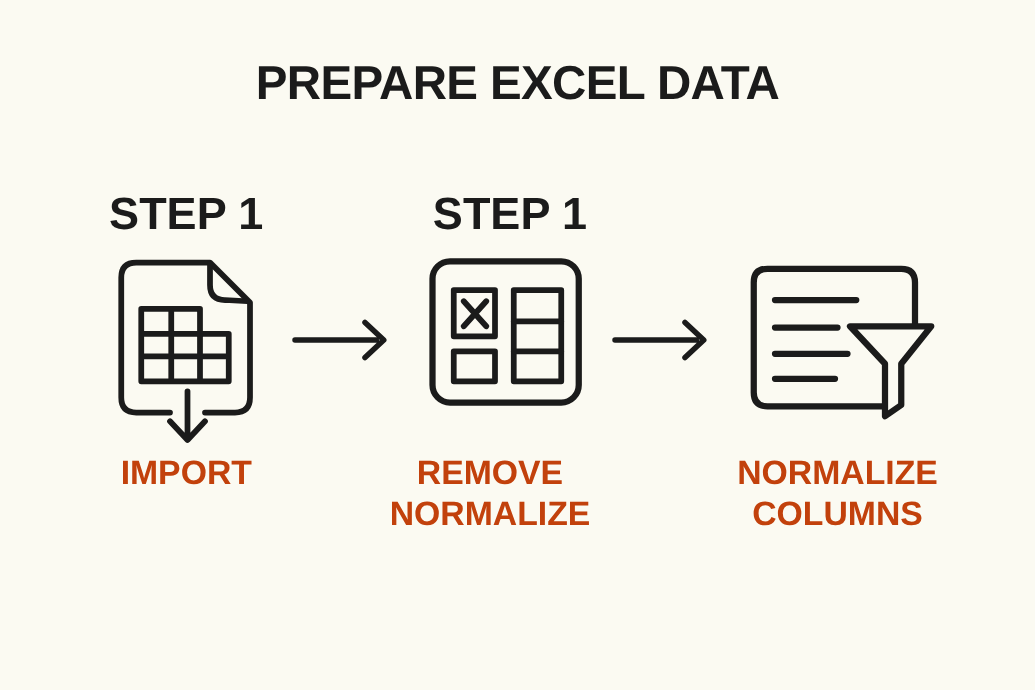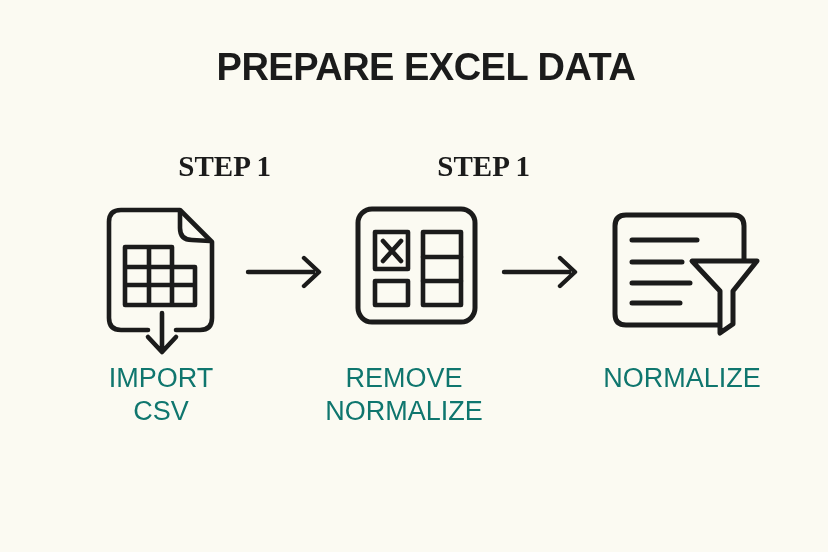--- a/index.html
+++ b/index.html
@@ -11,53 +11,51 @@
     height: 552px;
     background: #fbfaf2;
     font-family: "Liberation Sans", "DejaVu Sans", sans-serif;
     color: #1a1a1a;
     position: relative;
     overflow: hidden;
   }
   .stage {
     position: absolute;
     inset: 0;
-    margin-left: 12px;
   }
   .title {
     position: absolute;
     left: 0;
     top: 46px;
     width: 828px;
     text-align: center;
     font-size: 38px;
     font-weight: 800;
     letter-spacing: -0.5px;
     color: #1b1b1b;
   }
   .step-label {
     position: absolute;
     width: 220px;
     top: 150px;
-    text-align: right;
-    font-size: 29px;
+    text-align: center;
+    font-size: 36px;
     font-weight: 700;
     letter-spacing: 0px;
     color: #1b1b1b;
-    font-family: Liberation Serif, serif;
   }
   .caption {
     position: absolute;
     width: 240px;
     top: 362px;
     text-align: center;
     font-size: 27px;
-    font-weight: 400;
+    font-weight: 700;
     line-height: 33px;
-    color: #0f766e;
+    color: #c2410c;
   }
   .caption span { display: block; }
   .icon-svg, .arrow-svg {
     position: absolute;
     display: block;
   }
   .col1 { left: 39px; }
   .col2 { left: 298px; }
   .col3 { left: 558px; }
   .cap1 { left: 29px; }
@@ -116,23 +114,23 @@
       <path fill="none" stroke-width="5" d="M 620,240 L 685,240
                M 620,262 L 670,262
                M 620,283 L 678,283
                M 620,303 L 668,303"></path>
       <path fill="#fbfaf2" stroke-width="5" d="M 680,261 L 745,261 L 721,291 L 721,324 L 708,333 L 708,291 Z"></path>
     </g>
   </svg>
 
   <div class="caption cap1">
     <span>IMPORT</span>
-    <span>CSV</span>
   </div>
   <div class="caption cap2">
     <span>REMOVE</span>
     <span>NORMALIZE</span>
   </div>
   <div class="caption cap3">
     <span>NORMALIZE</span>
+    <span>COLUMNS</span>
   </div>
 
 </div>
 
 </body></html>

